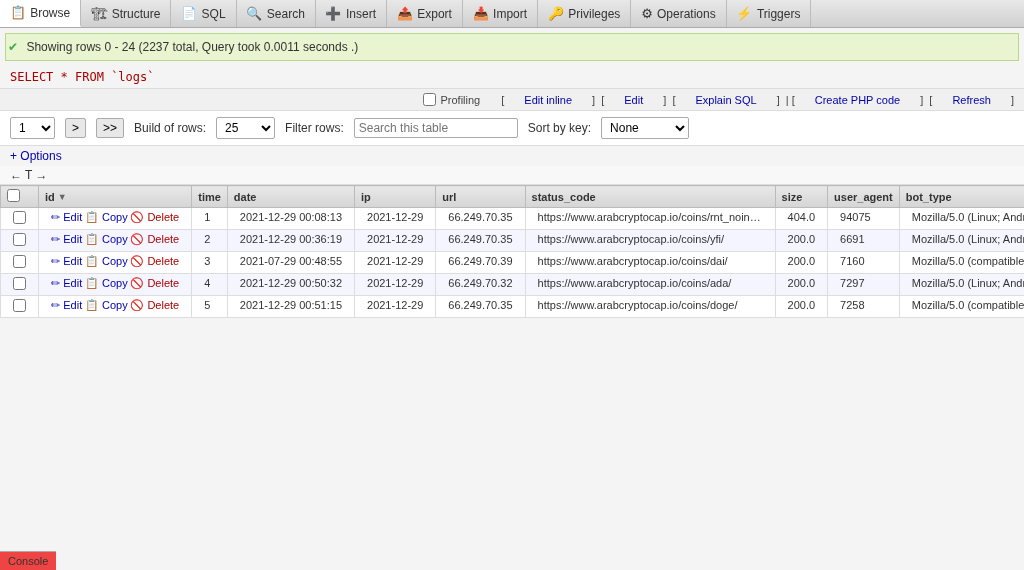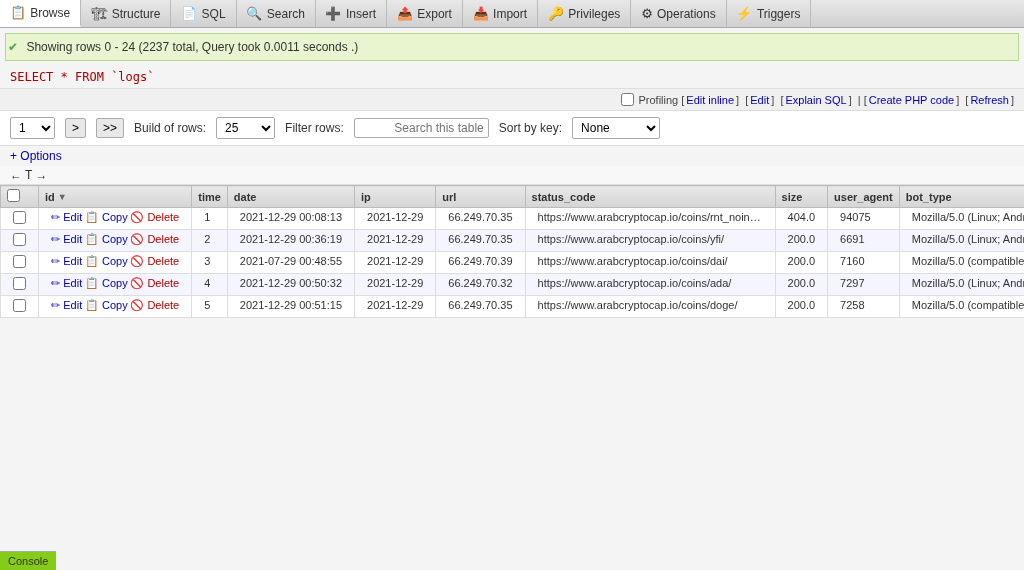--- a/index.html
+++ b/index.html
@@ -50,20 +50,21 @@
     .profiling-bar {
       display: flex;
       justify-content: flex-end;
       align-items: center;
       padding: 4px 10px;
       font-size: 11px;
       color: #444;
       background: #f0f0f0;
       border-top: 1px solid #ddd;
       border-bottom: 1px solid #ddd;
+      gap: 18px;
     }
     .profiling-bar a { color: #00a; text-decoration: none; margin: 0 2px; }
     .profiling-bar label { display: flex; align-items: center; gap: 4px; }
 
     
     .controls-row {
       display: flex;
       align-items: center;
       padding: 6px 10px;
       gap: 10px;
@@ -79,21 +80,21 @@
     }
     .controls-row label { font-size: 12px; }
     .page-nav-btn {
       border: 1px solid #aaa;
       background: #e8e8e8;
       padding: 2px 6px;
       cursor: pointer;
       font-size: 12px;
       border-radius: 2px;
     }
-    .search-input { width: 135px; text-align: right; }
+    .search-input { width: 164px; }
     .sort-select { width: 88px; }
 
     
     .options-row {
       padding: 3px 10px;
       font-size: 12px;
       color: #00a;
       cursor: pointer;
     }
 
@@ -146,21 +147,21 @@
     .btn-delete { color: #a00; text-decoration: none; font-size: 11px; cursor: pointer; }
 
     .col-sort { display: flex; align-items: center; gap: 3px; }
     .sort-arrow { font-size: 9px; color: #666; }
 
     
     .console-bar {
       position: fixed;
       bottom: 0;
       left: 0;
-      background: #84cc16;
+      background: #ef4444;
       border-top: 1px solid #aaa;
       padding: 3px 8px;
       font-size: 11px;
       cursor: pointer;
       z-index: 100;
     }
 
     .checkbox-cell { width: 20px; text-align: center; }
   </style>
 </head>

